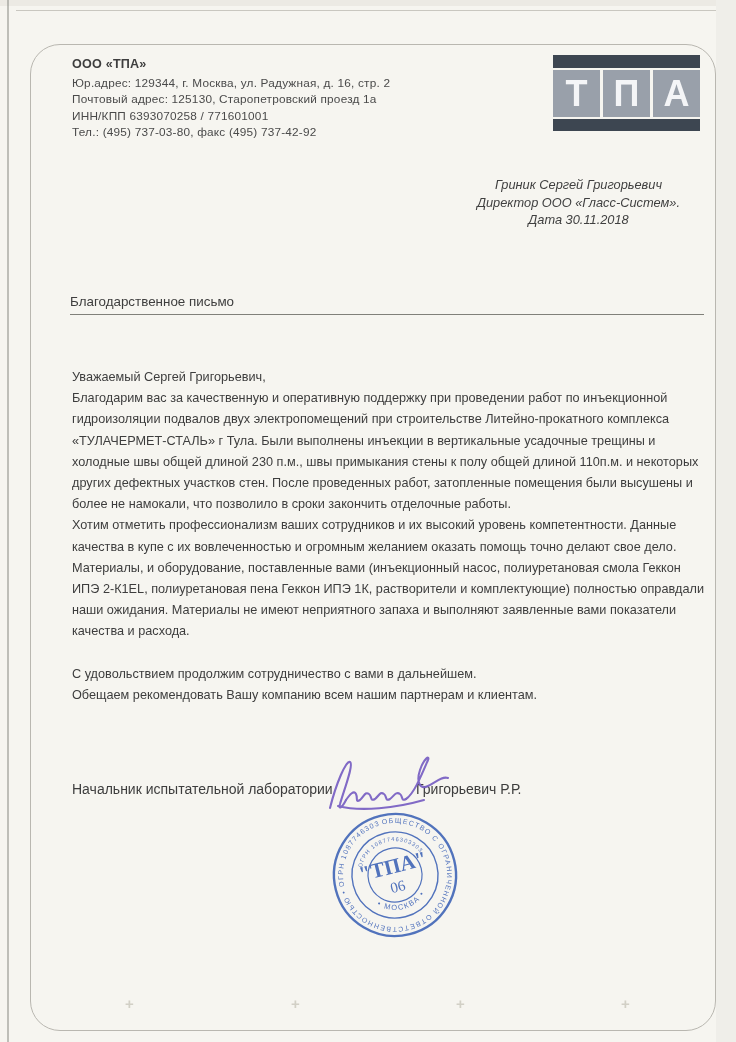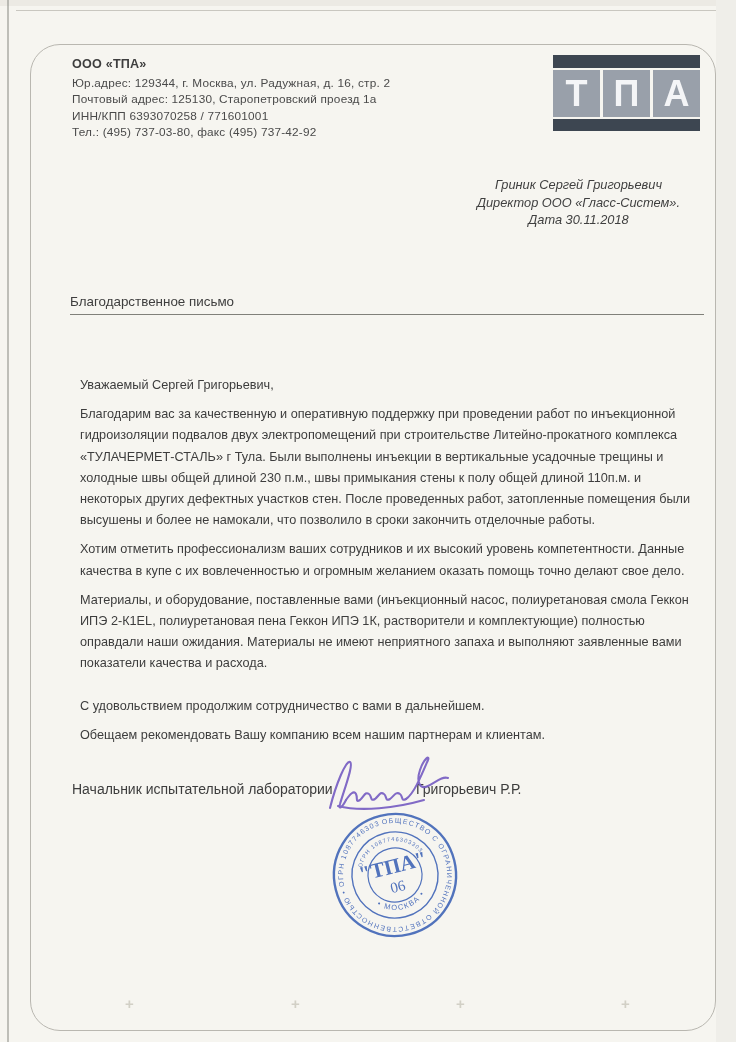--- a/index.html
+++ b/index.html
@@ -26,21 +26,21 @@
   .logo-bar.bottom{height:12px;}
   
   .recipient{position:absolute;right:36px;top:176px;text-align:center;font-style:italic;
     font-size:12.8px;line-height:17.6px;color:#3f3f3f;}
   
   .title-wrap{position:absolute;left:70px;top:270px;width:634px;border-bottom:1.5px solid #80807a;
     padding-bottom:5px;font-size:13.4px;color:#3e3e3e;margin-top:24px;}
   
   .body-text{position:absolute;left:72px;top:367px;width:633px;font-size:12.7px;
     line-height:21.2px;color:#3d3d3d;}
-  .body-text p{margin:8px;}
+  .body-text p{margin:0;}
   .body-text p.gap{margin-top:21px;}
   
   .sig-row{position:absolute;left:72px;top:781px;width:620px;font-size:14px;color:#3d3d3d;}
   .sig-name{position:absolute;left:344px;top:0;}
   .autograph{position:absolute;left:316px;top:750px;width:145px;height:72px;z-index:3;}
   .stamp{position:absolute;left:315px;top:795px;width:160px;height:160px;z-index:2;opacity:.92;}
 </style>
 </head>
 <body>
 

